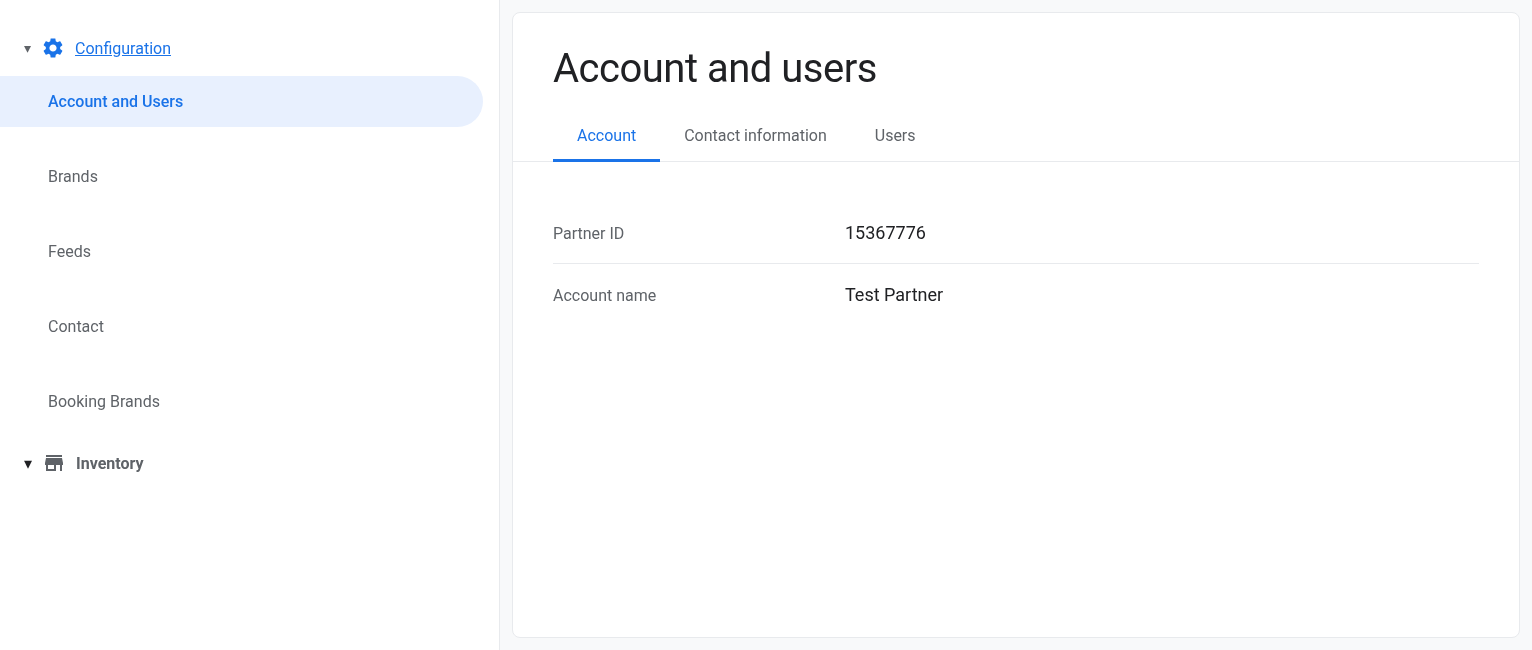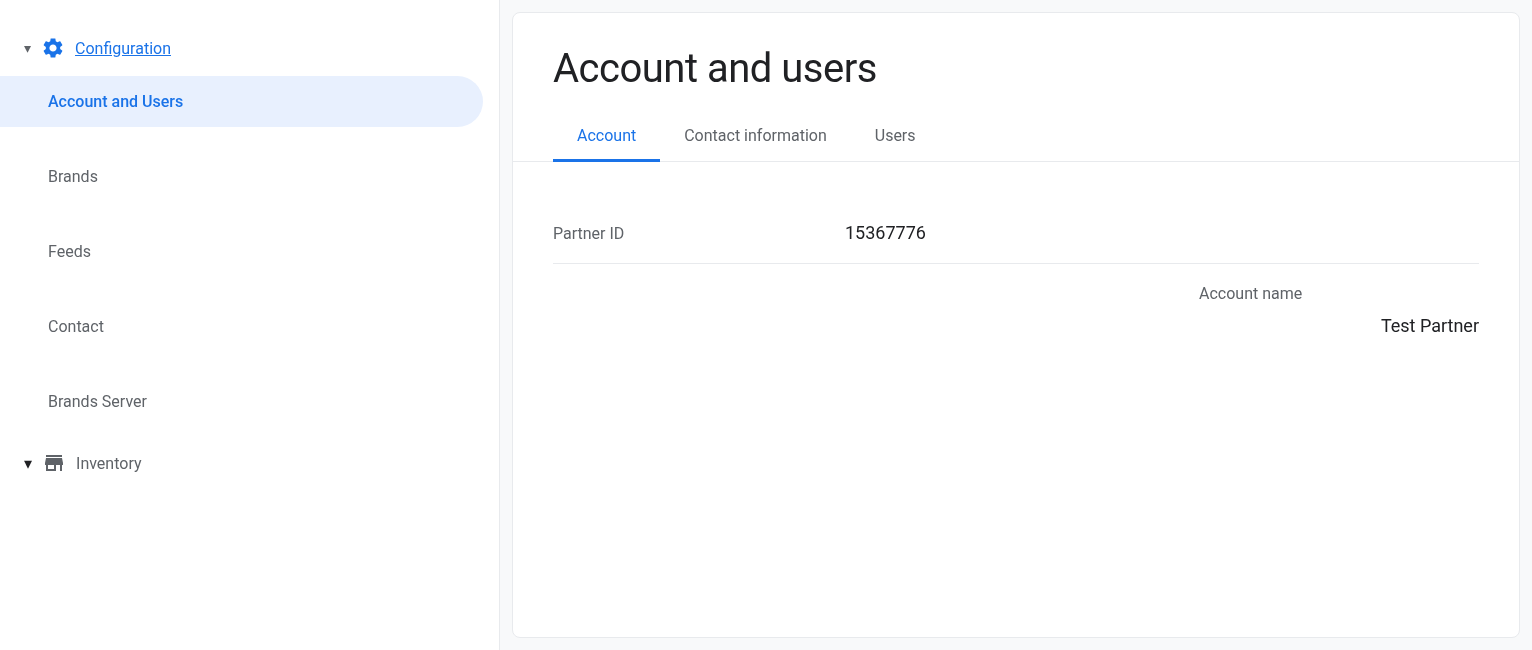--- a/index.html
+++ b/index.html
@@ -83,21 +83,21 @@
 
     .inventory-icon {
       width: 24px;
       height: 24px;
       color: #5f6368;
     }
 
     .sidebar-inventory-title {
       font-size: 16px;
       color: #5f6368;
-      font-weight: 400;
+      font-weight: 700;
     }
 
     
     .main-content {
       flex: 1;
       background: #fff;
       margin: 12px;
       border-radius: 8px;
       border: 1px solid #e8eaed;
       overflow: hidden;
@@ -145,21 +145,20 @@
     .data-row {
       display: flex;
       align-items: flex-end;
       padding: 20px 0;
       border-bottom: 1px solid #e8eaed;
       gap: 12px;
     }
 
     .data-row:last-child {
       border-bottom: none;
-      flex-direction: column;
     }
 
     .data-label {
       width: 280px;
       font-size: 16px;
       color: #5f6368;
       flex-shrink: 0;
     }
 
     .data-value {
@@ -193,21 +192,21 @@
   <div class="sidebar-divider"></div>
   <div class="sidebar-item">
     <span>Feeds</span>
   </div>
   <div class="sidebar-divider"></div>
   <div class="sidebar-item">
     <span>Contact</span>
   </div>
   <div class="sidebar-divider"></div>
   <div class="sidebar-item">
-    <span>Brands Server</span>
+    <span>Booking Brands</span>
   </div>
 
   <div class="sidebar-inventory-header">
     <span class="chevron-icon">▾</span>
     <svg class="inventory-icon" viewBox="0 0 24 24" fill="currentColor">
       <path d="M20 4H4v2h16V4zm1 10v-2l-1-5H4l-1 5v2h1v6h10v-6h4v6h2v-6h1zm-9 4H6v-4h6v4z"></path>
     </svg>
     <span class="sidebar-inventory-title">Inventory</span>
   </div>
 </div>

